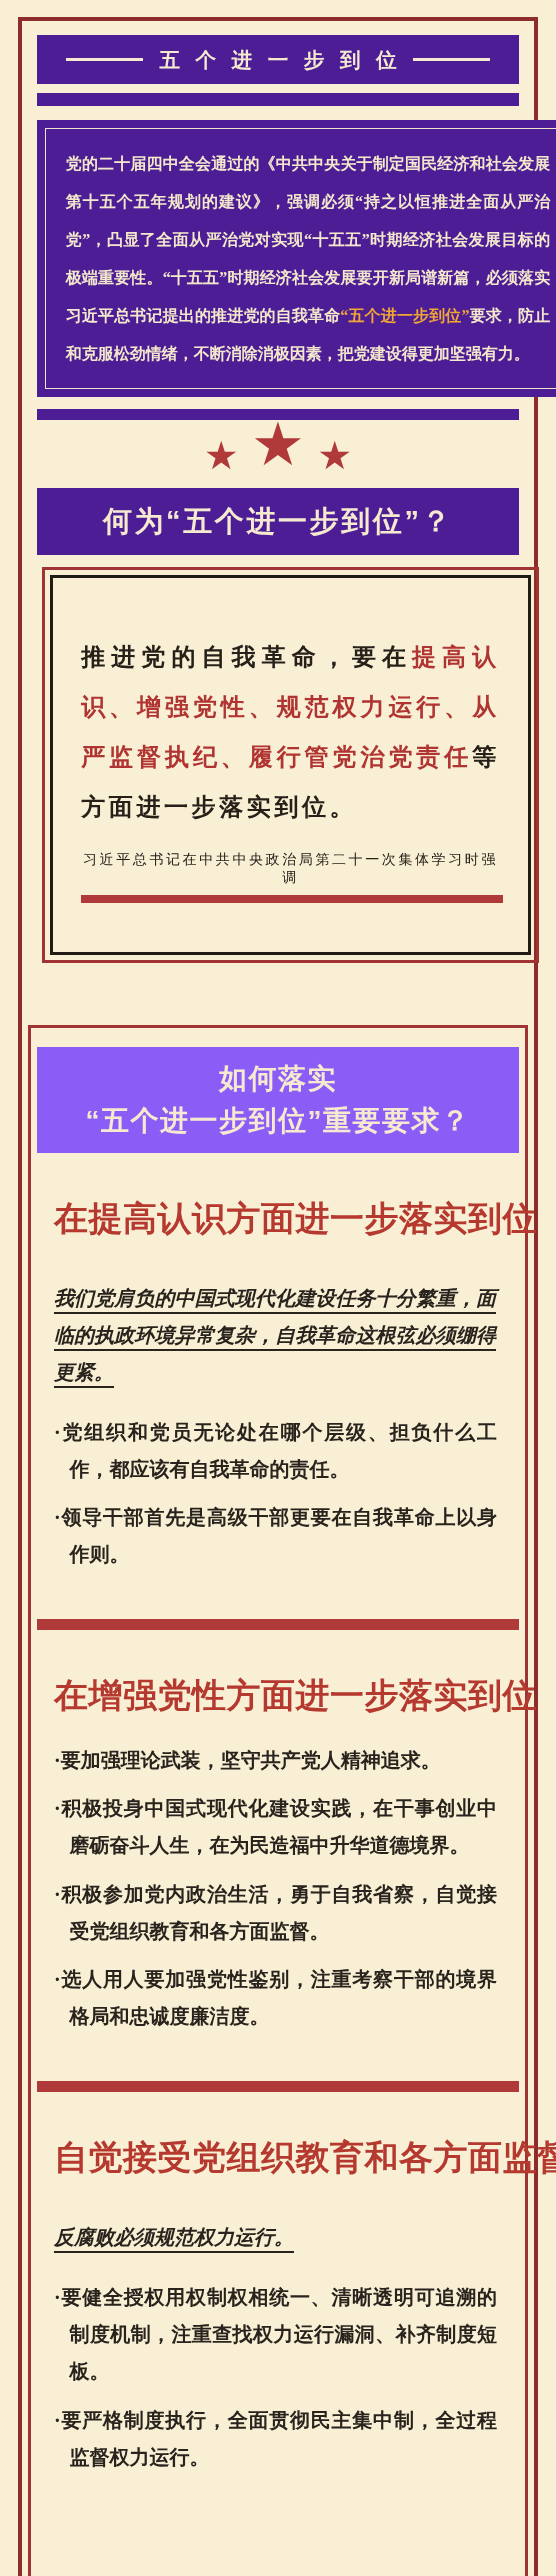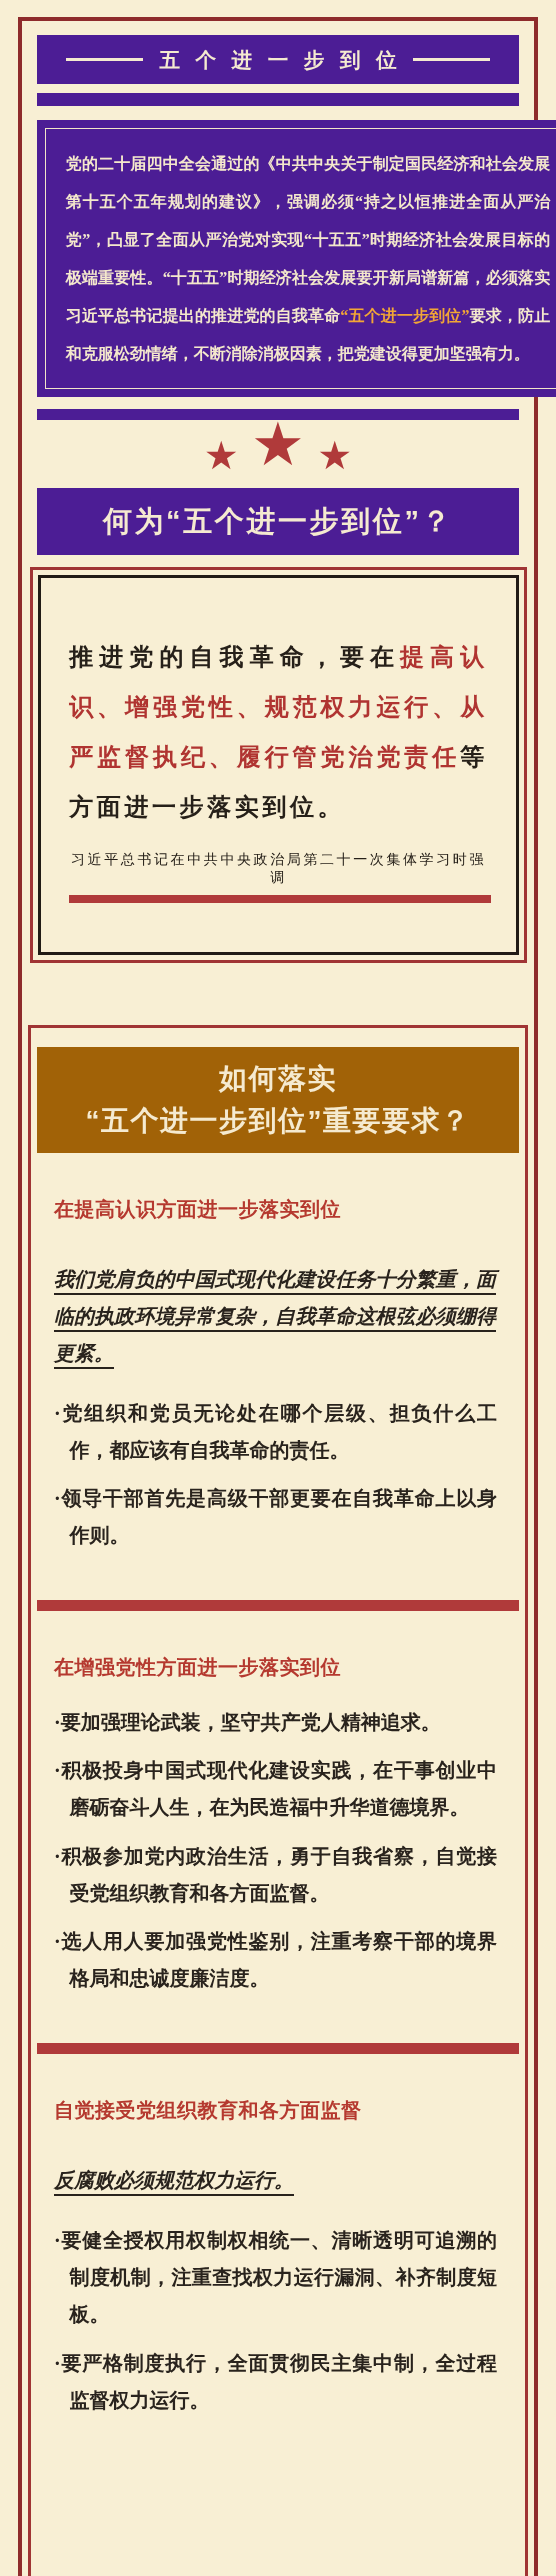--- a/index.html
+++ b/index.html
@@ -50,47 +50,47 @@
 
   
   .q-banner {
     position:absolute; left:37px; top:488px; width:482px; height:67px;
     display:flex; align-items:center; justify-content:center;
     color:#f5ead0; font-size:29px; font-weight:bold; letter-spacing:2.6px; white-space:nowrap;
   }
 
   
   .quote-box {
-    position:absolute; left:30px; top:567px; width:497px; height:396px;
+    position:absolute; left:42px; top:567px; width:497px; height:396px;
     border:3.1px solid #a03434; padding:5.2px;
   }
   .quote-black { width:100%; height:100%; border:3.6px solid #211b15; padding:54px 28px 0 28px; }
   .quote-text {
     font-size:24px; font-weight:bold; line-height:50px; letter-spacing:3.6px;
     color:#262019; text-align:justify;
   }
   .quote-text .qred { color:#b03431; }
   .attr {
     margin-top:18.5px; text-align:center; font-size:14px; letter-spacing:2.6px;
     color:#262019; font-family:"Liberation Serif", serif;
   }
   .attr-bar { width:422px; height:7.7px; margin:8.2px auto 0 auto; background:#b03a3a; }
 
   
   .section-box {
     position:absolute; left:28px; top:1025px; width:500px; height:2729px;
     border:3.1px solid #a03434;
   }
   .how-banner {
-    margin:18.5px auto 0 auto; width:482px; height:106px; background:#a16207;
+    margin:18.5px auto 0 auto; width:482px; height:106px; background:#8b5cf6;
     display:flex; flex-direction:column; align-items:center; justify-content:center;
     color:#f5ead0; font-size:28px; font-weight:bold; line-height:42px; letter-spacing:1.5px;
   }
   .sec-heading {
-    margin:43px 0 0 23px; color:#b5392f; font-size:20px; font-weight:bold;
+    margin:43px 0 0 23px; color:#b5392f; font-size:34px; font-weight:bold;
     font-family:"Liberation Serif", serif; white-space:nowrap; letter-spacing:0.5px;
   }
   .sec-intro {
     margin:38px 29px 0 23px;
     font-family:"Liberation Serif", serif; font-style:italic; font-weight:bold;
     font-size:20px; line-height:37px; color:#29231d; text-align:justify;
     text-decoration:underline; text-decoration-thickness:1.5px; text-underline-offset:6.7px;
   }
   .bullet {
     margin:11.3px 28px 0 23px; padding-left:15.5px; text-indent:-15.5px;

